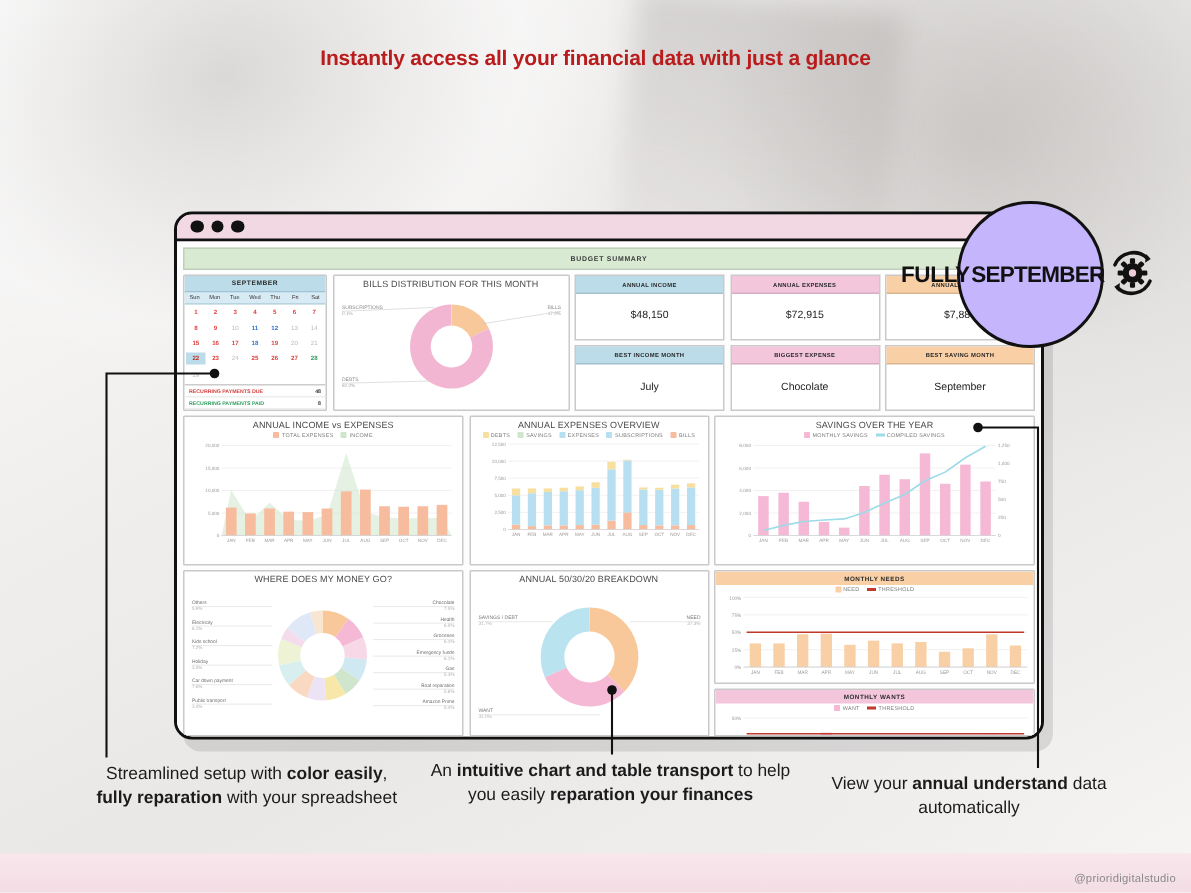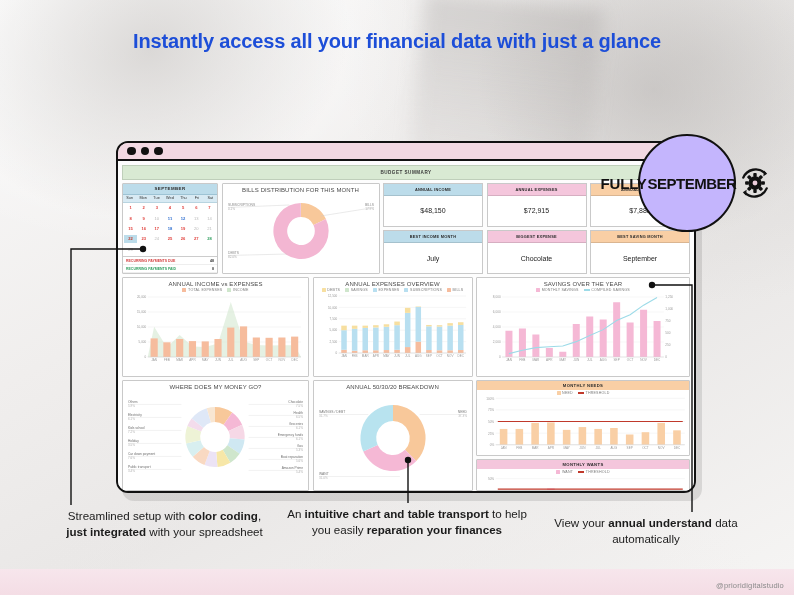--- a/index.html
+++ b/index.html
@@ -43,22 +43,22 @@
   .hero {
     position: absolute; left: 0; right: 0; top: 18px; text-align: center;
   }
   .hero-title {
     font-size: 50px; font-weight: 700; letter-spacing: -1.2px;
     color: #0a0a0a; line-height: 1.04;
     font-family: "Liberation Sans", sans-serif;
   }
   .hero-sub {
     margin-top: 12px;
-    font-size: 20px; font-weight: 700; letter-spacing: -0.15px;
-    color: #1d4ed8;
+    font-size: 14px; font-weight: 700; letter-spacing: -0.15px;
+    color: #b91c1c;
   }
 
   
   .browser {
     position: absolute; left: 116px; top: 141px; width: 580px; height: 352px;
     background: #ffffff;
     border: 2.2px solid #111;
     border-radius: 12px;
     box-shadow: 6px 8px 0 rgba(0,0,0,0.10);
     overflow: hidden;
@@ -756,17 +756,17 @@
   <polyline points="71,505 71,249 143,249" fill="none" stroke="#111" stroke-width="1.4"></polyline>
   <circle cx="143" cy="249" r="3.2" fill="#111"></circle>
 
   <polyline points="408,503 408,460" fill="none" stroke="#111" stroke-width="1.4"></polyline>
   <circle cx="408" cy="460" r="3.2" fill="#111"></circle>
 
   <polyline points="692,512 692,285 652,285" fill="none" stroke="#111" stroke-width="1.4"></polyline>
   <circle cx="652" cy="285" r="3.2" fill="#111"></circle>
 </svg>
 
-<div class="ann ann1">Streamlined setup with <b>color coding</b>, <b>just integrated</b> with your spreadsheet</div>
+<div class="ann ann1">Streamlined setup with <b>color easily</b>, <b>fully reparation</b> with your spreadsheet</div>
 <div class="ann ann2">An <b>intuitive chart and table transport</b> to help you easily <b>reparation your finances</b></div>
 <div class="ann ann3">View your <b>annual understand</b> data automatically</div>
 
 <div class="watermark">@prioridigitalstudio</div>
 
 </body></html>

